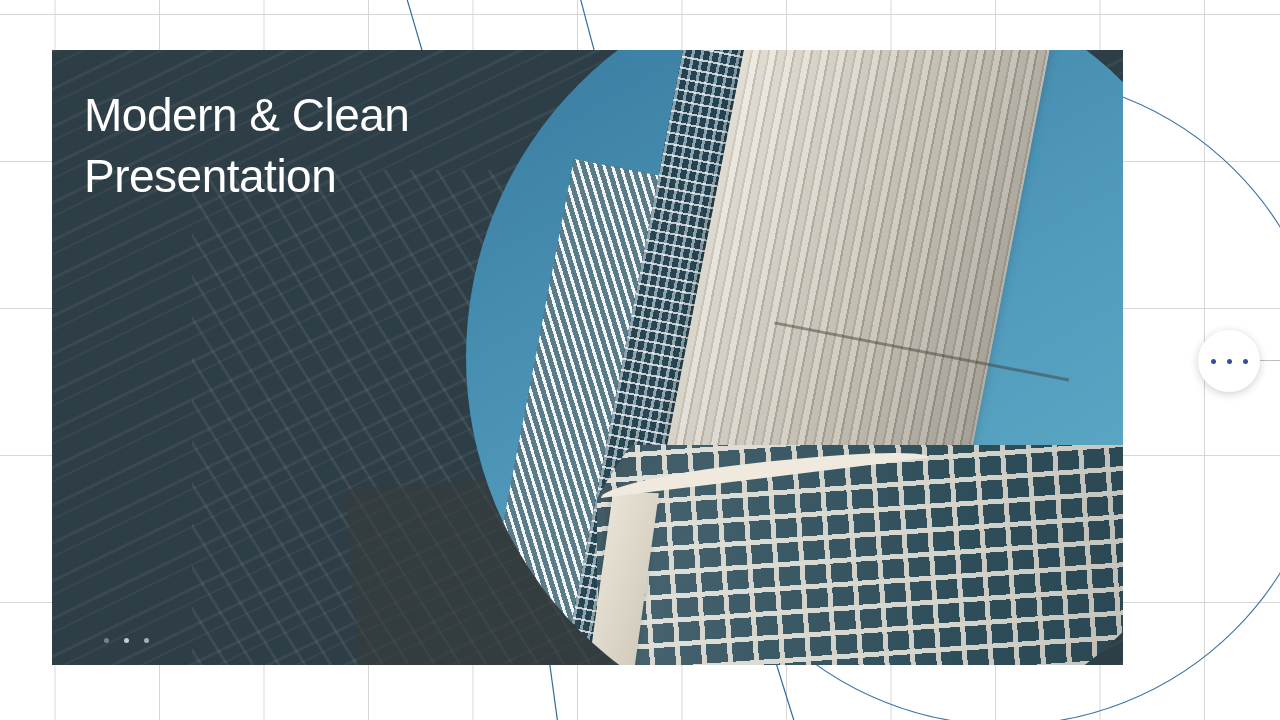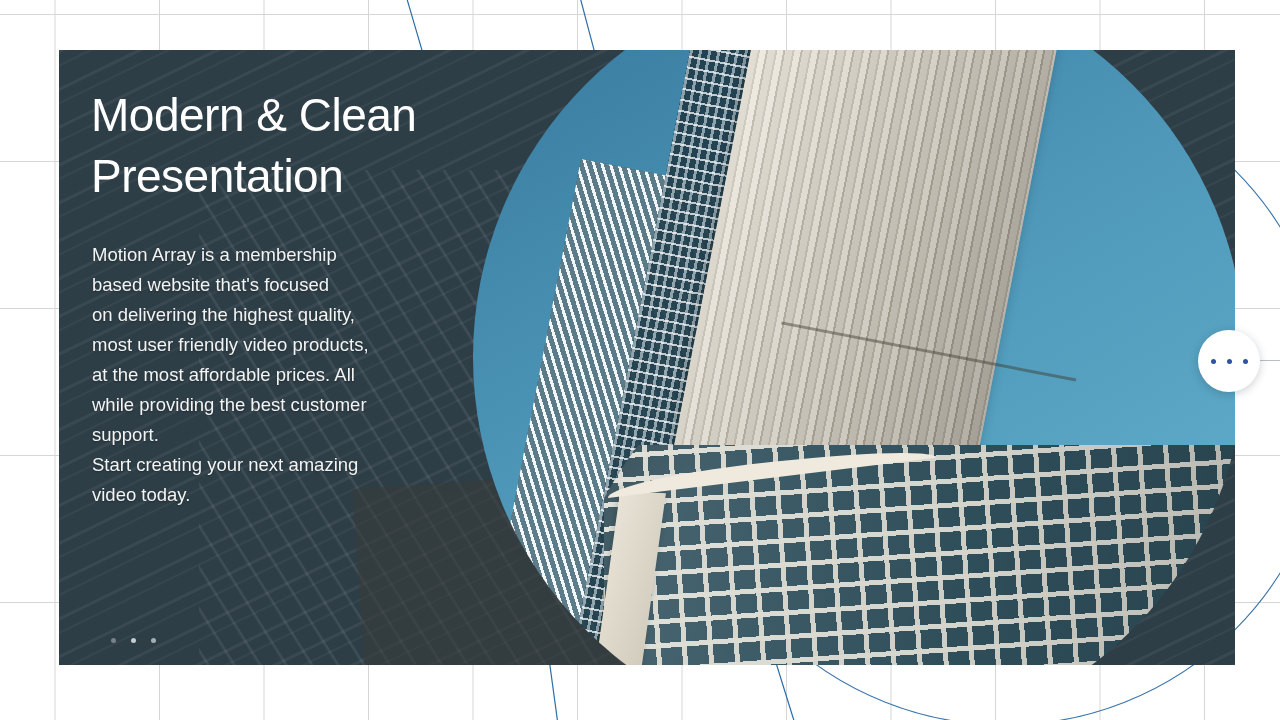--- a/index.html
+++ b/index.html
@@ -22,24 +22,23 @@
     background-size:104.5px 147px;
     background-position:-50px 14px;
   }
 
   .bg-arcs{position:absolute;left:0;top:0;width:1280px;height:720px;}
 
   
   #slide{
     position:absolute;
     left:52px;top:50px;
-    width:1176px;height:615px;
+    width:1071px;height:615px;
     overflow:hidden;
     background:#2f4048;
-    margin-left:7px;
   }
 
   
   .photo-wrap{
     position:absolute;inset:0;
     overflow:hidden;
   }
   .photo{
     position:absolute;
     left:0;top:0;width:1176px;height:615px;
@@ -296,29 +295,20 @@
       <rect x="0" y="0" width="1176" height="615" fill="url(#tex)"></rect>
       <rect x="140" y="120" width="520" height="500" fill="url(#tex2)"></rect>
       <rect x="300" y="430" width="260" height="200" fill="#3b3c39" opacity="0.55" transform="rotate(-4 430 530)"></rect>
       <rect x="0" y="0" width="1176" height="615" fill="#2b3a42" opacity="0.18"></rect>
     </g>
   </svg>
 
   <div class="content">
     <h1 class="title">Modern &amp; Clean
 Presentation</h1>
-    <p class="body-copy">Motion Array is a membership
-based website that's focused
-on delivering the highest quality,
-most user friendly video products,
-at the most affordable prices. All
-while providing the best customer
-support.
-Start creating your next amazing
-video today.</p>
   </div>
 
   <div class="dots">
     <span class="dot d1"></span>
     <span class="dot d2"></span>
     <span class="dot d3"></span>
   </div>
 
 </div>
 

